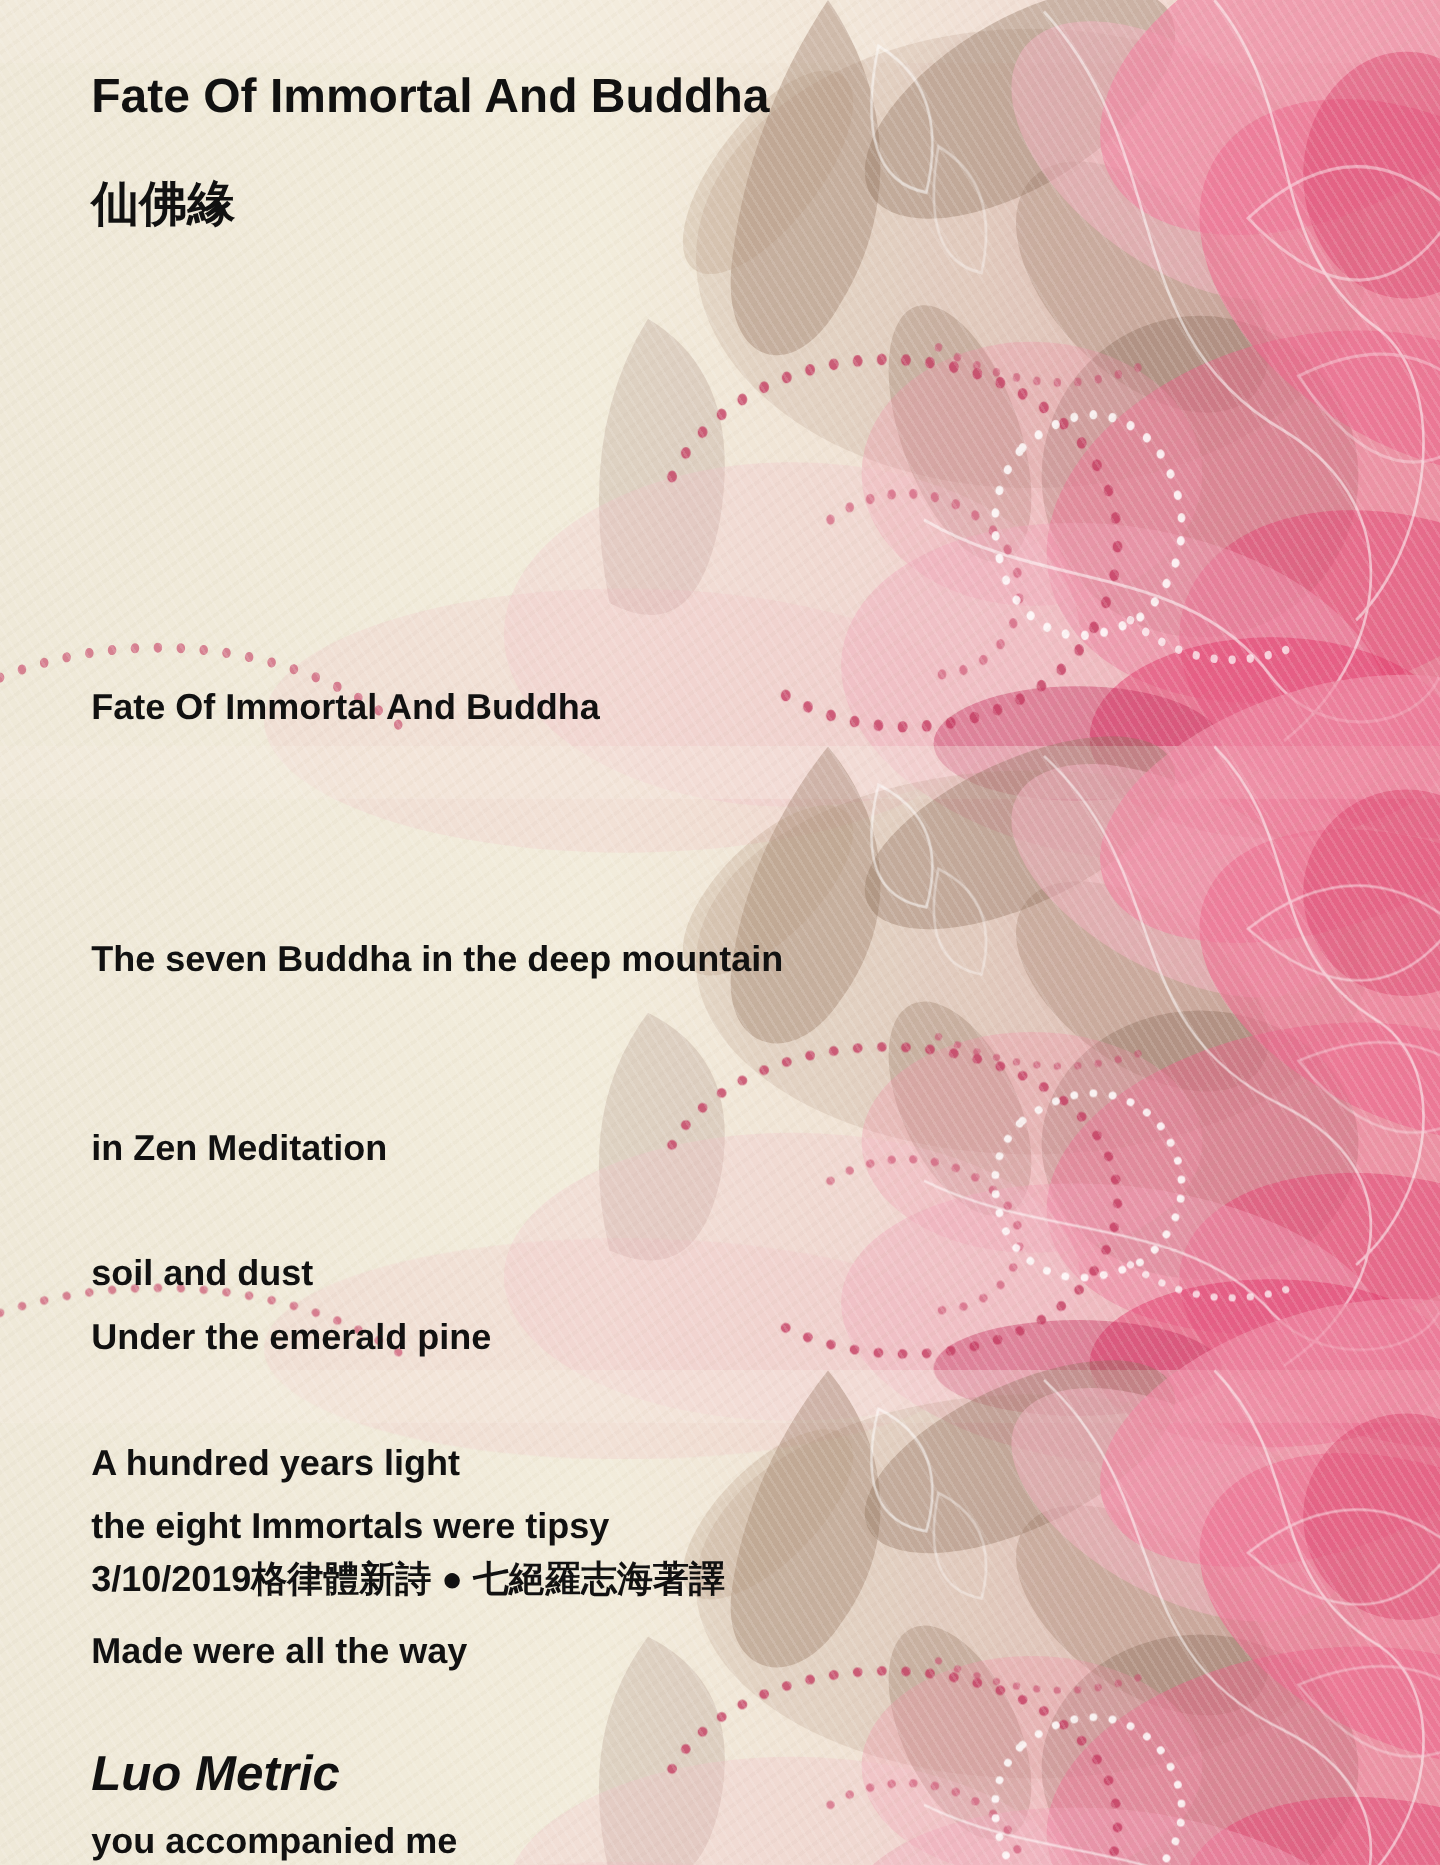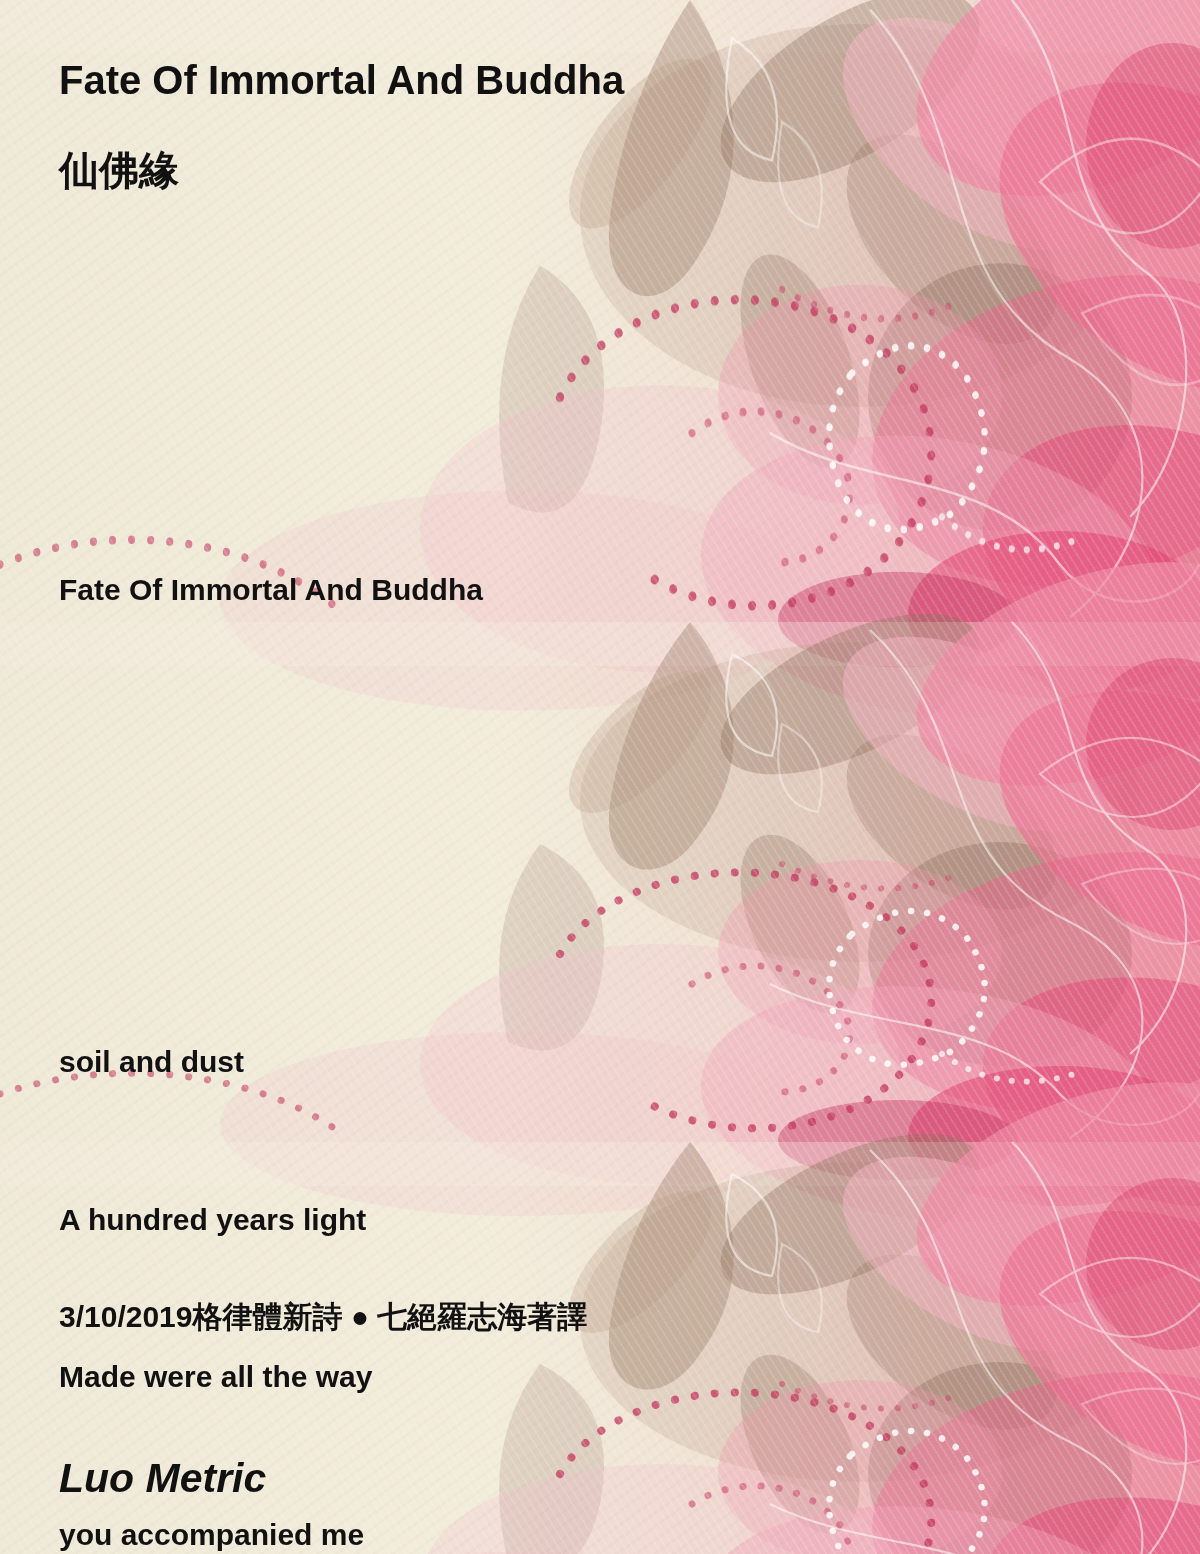--- a/index.html
+++ b/index.html
@@ -11,21 +11,21 @@
   }
   .page { position: absolute; inset: 0; }
   svg.bg { position: absolute; top: 0; left: 0; display: block; }
   .texture {
     position: absolute; inset: 0; pointer-events: none;
     background:
       repeating-linear-gradient(58deg, rgba(255,255,255,0.13) 0px, rgba(255,255,255,0.13) 2px, rgba(0,0,0,0) 2px, rgba(0,0,0,0) 7px),
       repeating-linear-gradient(-36deg, rgba(186,160,138,0.05) 0px, rgba(186,160,138,0.05) 3px, rgba(0,0,0,0) 3px, rgba(0,0,0,0) 11px);
   }
   .content { position: absolute; inset: 0; color: #111111; }
-  .block { position: absolute; left: 59px; margin: 0; white-space: pre; }
+  .block { position: absolute; left: 76px; margin: 0; white-space: pre; }
   .b { font-weight: bold; }
   .title      { top: 54px;   font-size: 40px; line-height: 52px; }
   .zh-title   { top: 142px;  font-size: 40px; line-height: 56px; }
   .zh-poem    { top: 251px;  font-size: 35px; line-height: 52px; }
   .en-title   { top: 564px;  font-size: 30px; line-height: 52px; }
   .stanza-1   { top: 669px;  font-size: 30px; line-height: 52.5px; }
   .stanza-2   { top: 931px;  font-size: 30px; line-height: 52.5px; }
   .meta       { top: 1187px; font-size: 30px; line-height: 52px; }
   .signature  { top: 1450px; font-size: 41px; line-height: 56px; font-style: italic; font-weight: 600; }
 </style>
@@ -104,20 +104,26 @@
 
   <main class="content">
 
     <h1 class="block b title">Fate Of Immortal And Buddha</h1>
 
     <div class="block b zh-title">仙佛緣</div>
 
 
     <h2 class="block b en-title">Fate Of Immortal And Buddha</h2>
 
+    <div class="block b stanza-1">
+      <div>The seven Buddha in the deep mountain</div>
+      <div>in Zen Meditation</div>
+      <div>Under the emerald pine</div>
+      <div>the eight Immortals were tipsy</div>
+    </div>
 
     <div class="block b stanza-2">
       <div>soil and dust</div>
       <div>A hundred years light</div>
       <div>Made were all the way</div>
       <div>you accompanied me</div>
     </div>
 
     <div class="block b meta">
       <div>3/10/2019格律體新詩 ● 七絕羅志海著譯</div>

